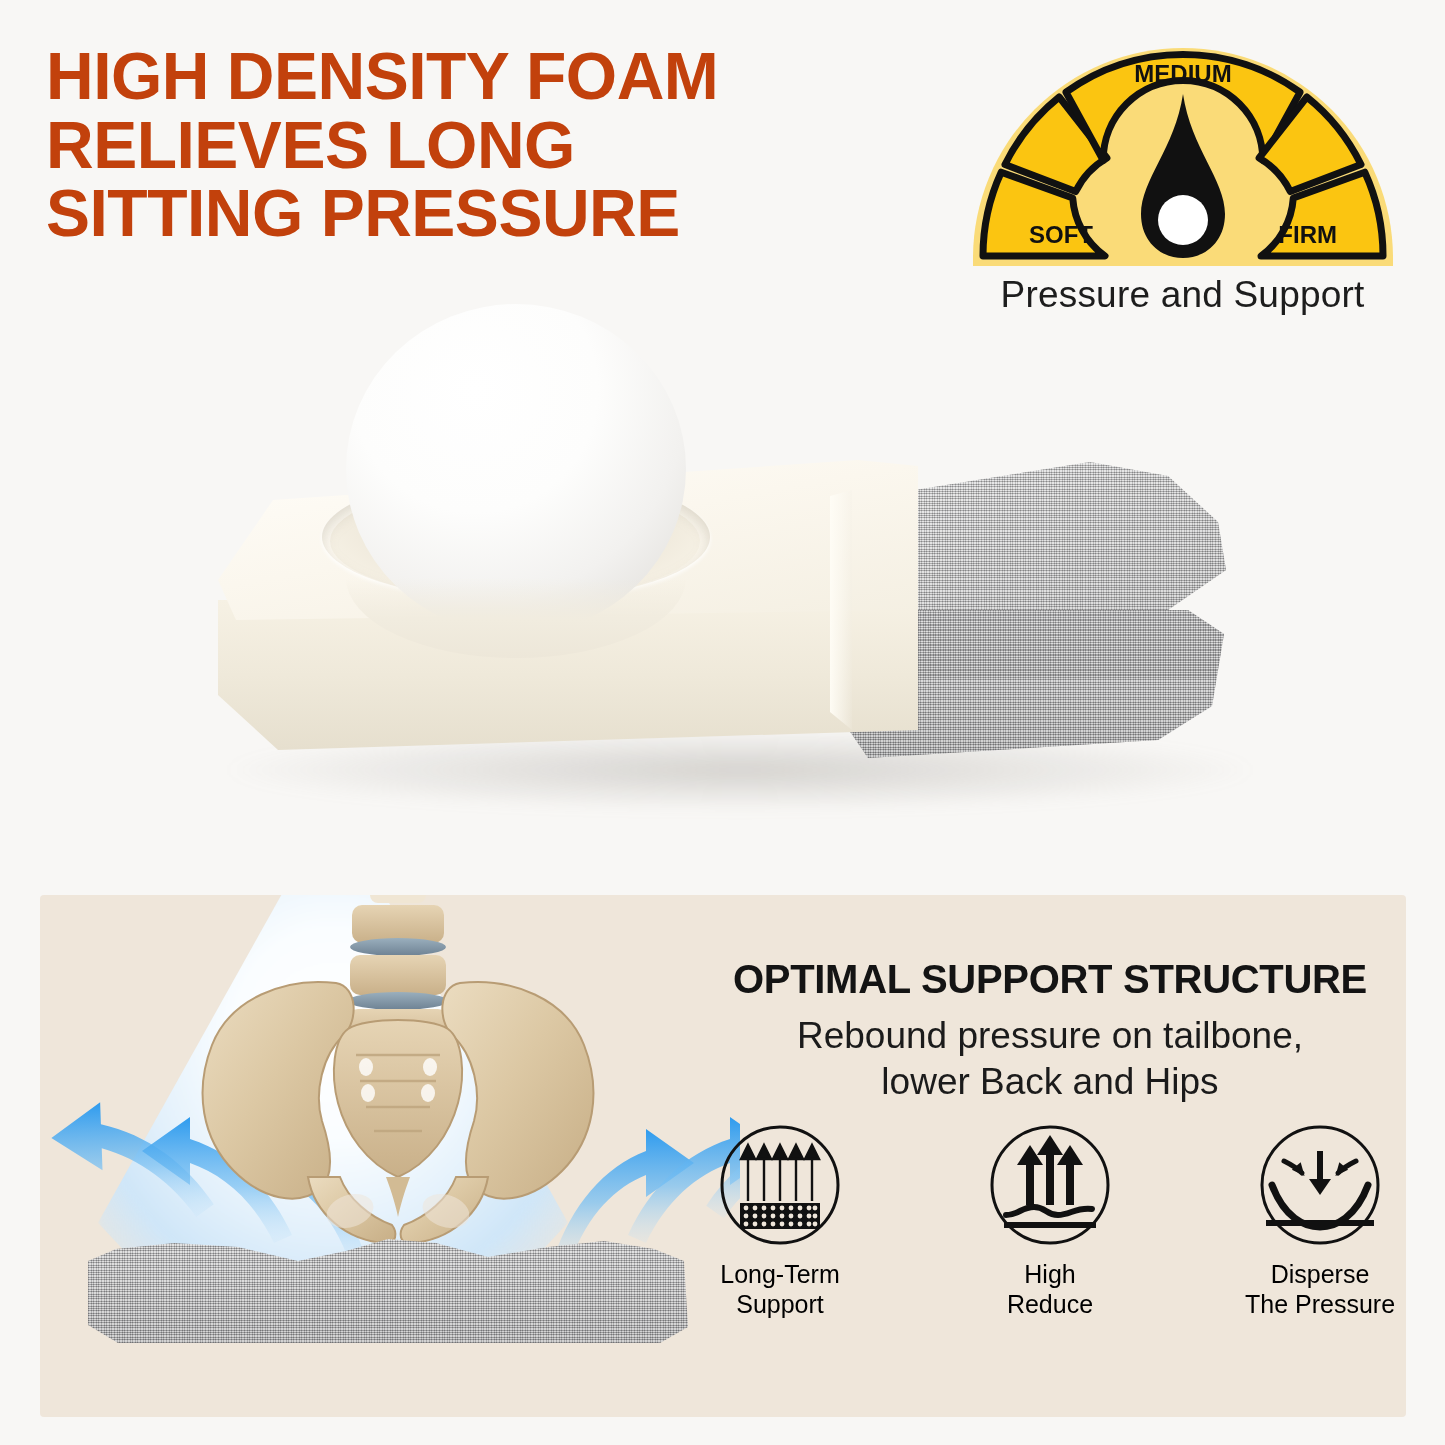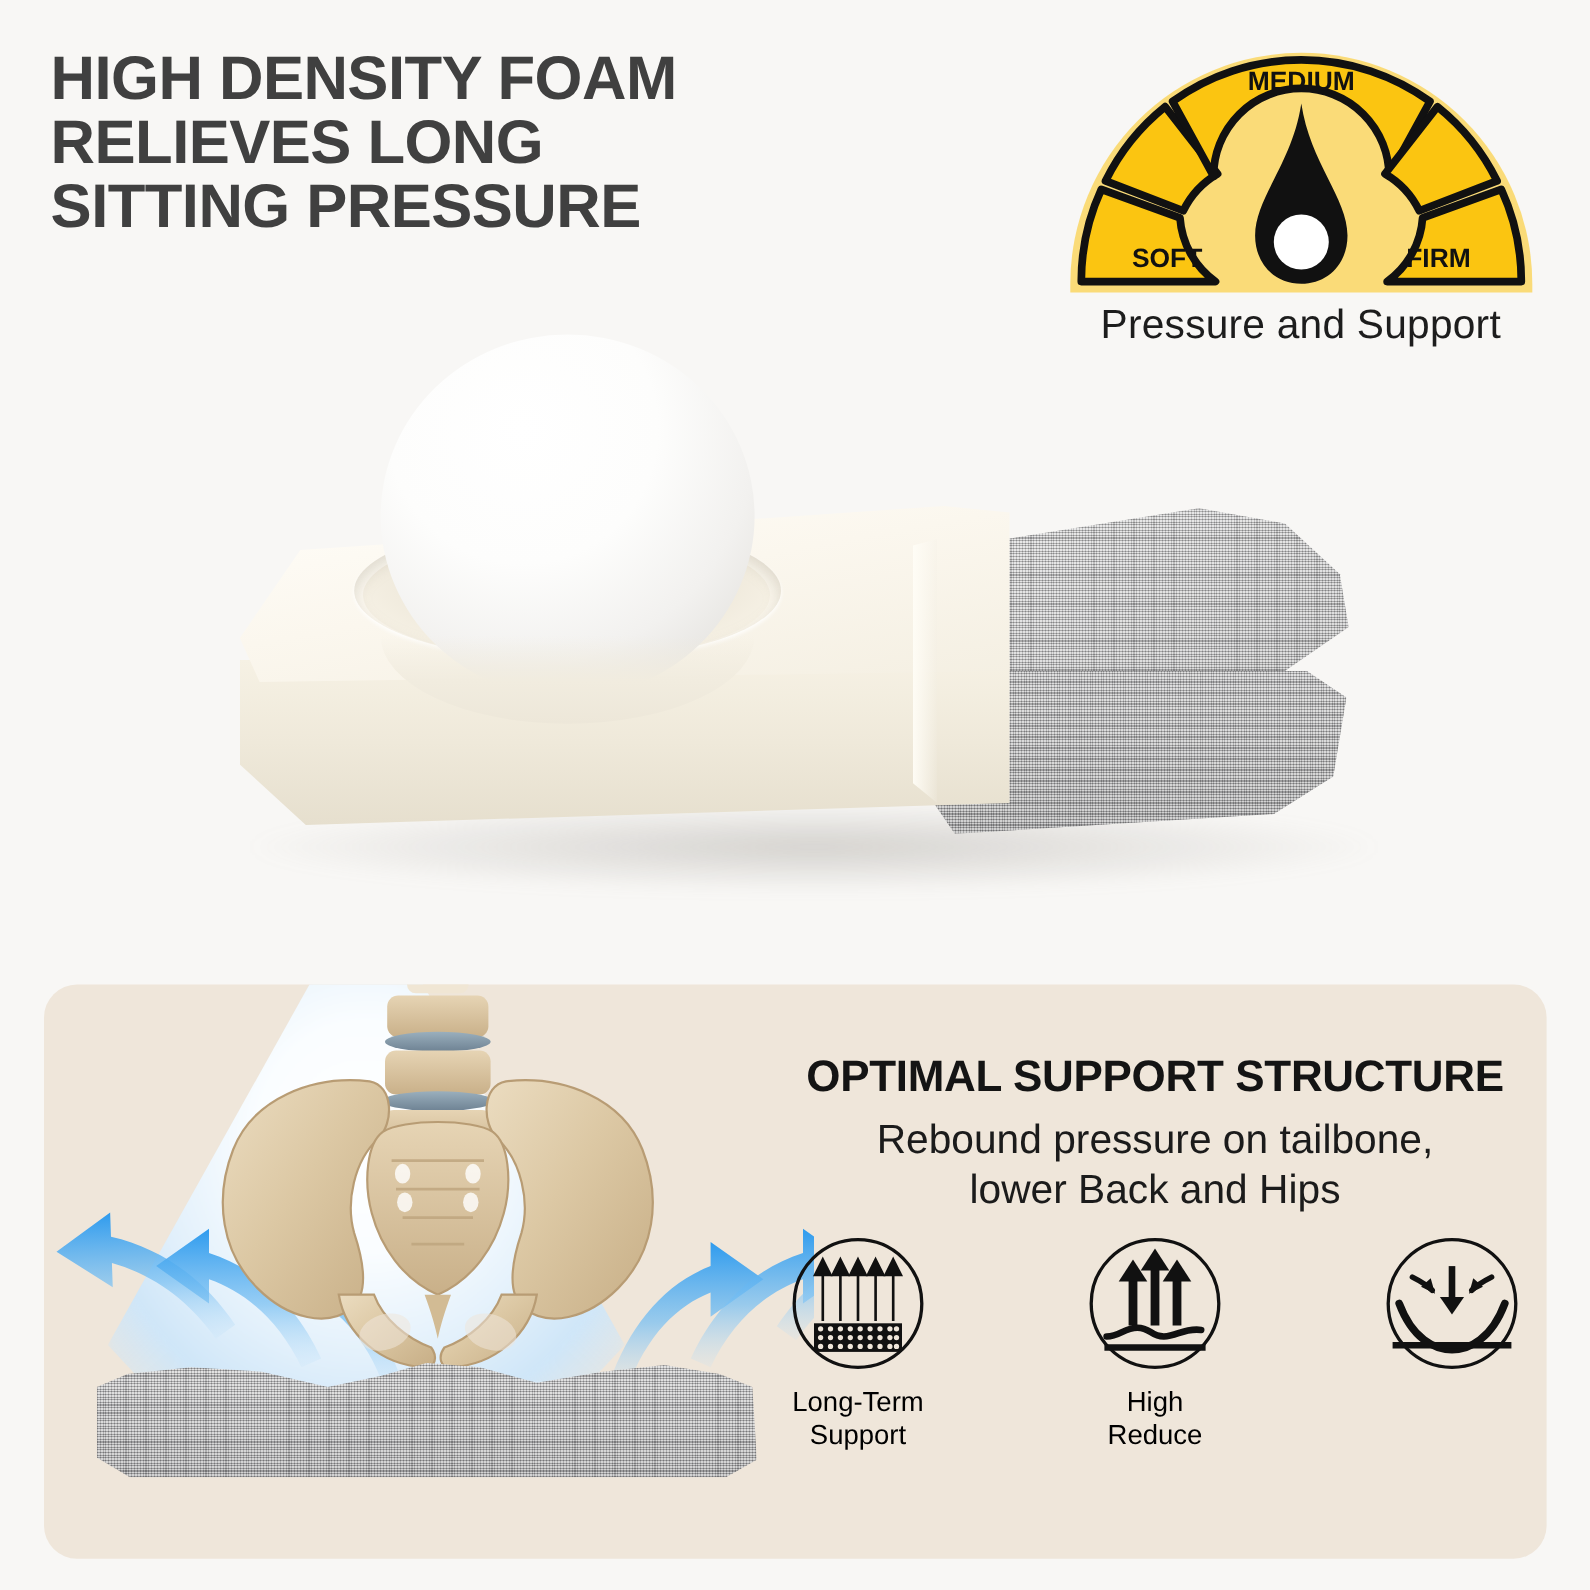--- a/index.html
+++ b/index.html
@@ -7,22 +7,22 @@
   body {
     background:#F8F7F5;
     font-family:"Liberation Sans", sans-serif;
     position:relative;
     overflow:hidden;
   }
 
   
   .headline {
     position:absolute; left:46px; top:42px; width:880px;
-    font-size:56px; font-weight:bold; line-height:1.04;
-    letter-spacing:-0.5px; color:#404040;
+    font-size:66px; font-weight:bold; line-height:1.04;
+    letter-spacing:-0.5px; color:#c2410c;
     text-transform:uppercase;
   }
   .headline span { display:block; }
 
   
   .gauge-wrap { position:absolute; left:955px; top:30px; width:455px; }
   .gauge-svg { display:block; margin:0 auto; }
   .gauge-caption {
     text-align:center; font-size:37px; color:#1d1d1d;
     margin-top:4px; letter-spacing:0.2px; font-weight:400;
@@ -91,21 +91,21 @@
   }
   .foam-fabric-seam {
     position:absolute; left:612px; top:0px; width:22px; height:290px;
     background:linear-gradient(90deg, rgba(255,253,246,0.95), rgba(240,236,226,0.2));
     clip-path:polygon(0px 36px, 22px 30px, 22px 270px, 0px 252px);
   }
 
   
   .panel {
     position:absolute; left:40px; top:895px; width:1366px; height:522px;
-    background:#EFE6DA; border-radius:30px; overflow:hidden;
+    background:#EFE6DA; border-radius:4px; overflow:hidden;
   }
   
   .scene { position:absolute; left:0; top:0; width:700px; height:522px; }
   .glow {
     position:absolute; left:58px; top:-42px; width:470px; height:430px;
     background:radial-gradient(ellipse at 50% 42%, #FFFFFF 0%, #FAFDFF 30%, #E2F0FB 58%, #CFE6F8 76%, rgba(207,230,248,0) 100%);
     clip-path:polygon(44% 0%, 56% 0%, 100% 86%, 88% 100%, 12% 100%, 0% 86%);
     filter:blur(3px);
   }
   .arrows { position:absolute; left:0; top:0; width:700px; height:522px; }
@@ -390,16 +390,18 @@
         <path d="M48,52 l-14,-2 l6,-10 Z" fill="#111111" transform="rotate(18 44 48)"></path>
 
         <g stroke="#111111" stroke-width="5" fill="none" stroke-linecap="round">
           <path d="M98,38 C90,42 84,46 80,50"></path>
         </g>
         <path d="M76,52 l14,-2 l-6,-10 Z" fill="#111111" transform="rotate(-18 80 48)"></path>
 
         <path d="M14,62 C26,94 46,104 62,104 C78,104 98,94 110,62" fill="none" stroke="#111111" stroke-width="7" stroke-linecap="round"></path>
         <line x1="8" y1="100" x2="116" y2="100" stroke="#111111" stroke-width="6"></line>
       </svg>
+      <div class="feature-label">Disperse
+The Pressure</div>
     </div>
 
   </div>
 </div>
 
 </body></html>

